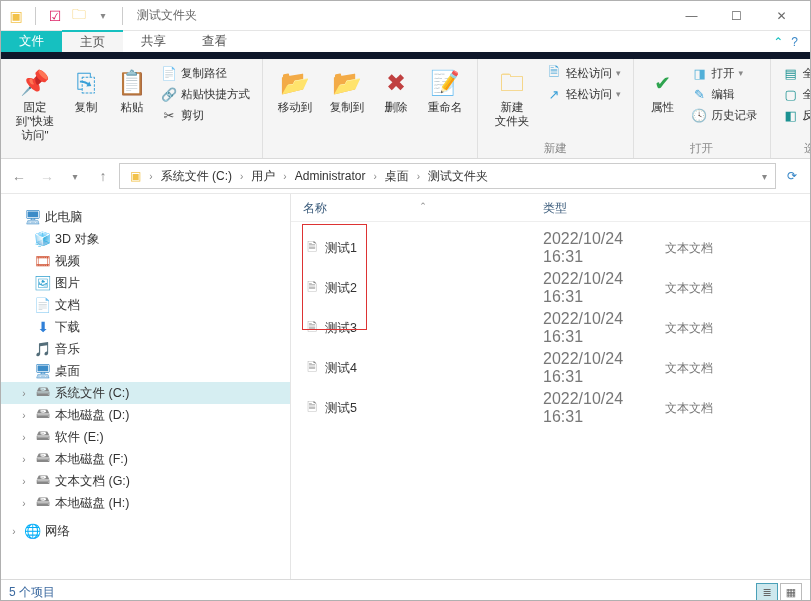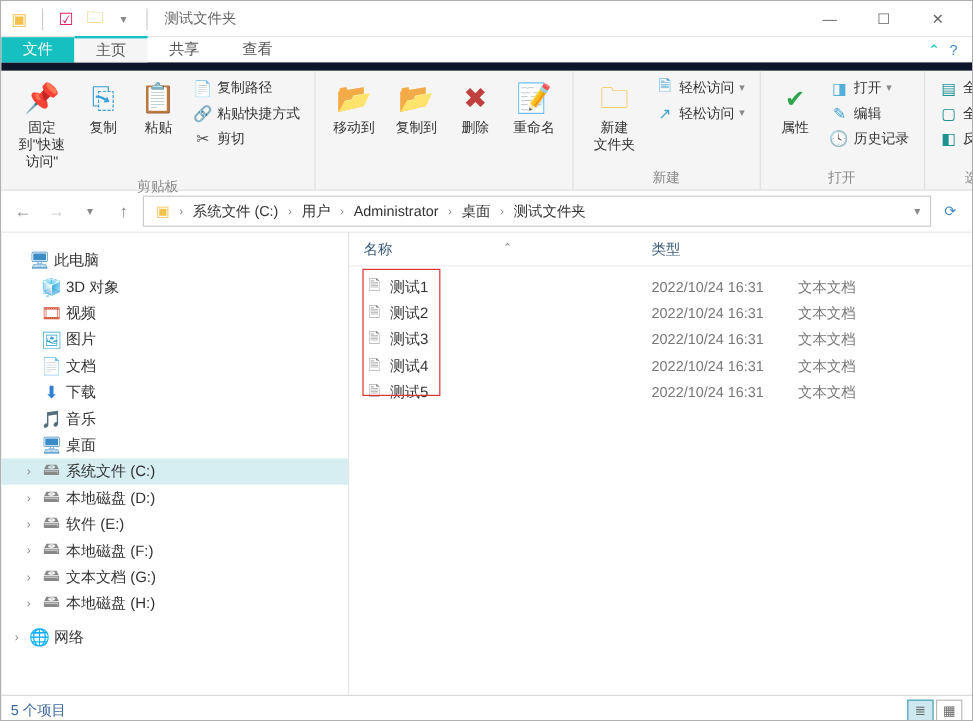--- a/index.html
+++ b/index.html
@@ -70,21 +70,21 @@
 .col-date { width: 122px; }
 .col-type { width: 100px; }
 .sort-sym { position: absolute; top: 1px; left: 50%; transform: translateX(-50%); font-size: 9px; color: #888; }
 .cols .col-name { position: relative; }
 
 .filelist { padding: 6px 12px; }
 .file-row { display: flex; align-items: center; padding: 2px 0; }
 .file-nmwrap { width: 240px; display: flex; align-items: center; gap: 4px; }
 .file-icon { width: 18px; height: 18px; display: inline-flex; align-items: center; justify-content: center; color: #888; }
 .file-name { font-size: 12.5px; }
-.file-date { width: 122px; color: #777; font-size: 12px; }
+.file-date { width: 122px; color: #777; font-size: 16px; }
 .file-type { width: 100px; color: #777; font-size: 12px; }
 
 .redbox { position: absolute; left: 11px; top: 30px; width: 65px; height: 106px; border: 1px solid #d33; pointer-events: none; }
 
 .status { height: 26px; border-top: 1px solid #dadada; display: flex; align-items: center; padding: 0 8px; font-size: 12px; color: #3c6aa0; }
 .view-btns { margin-left: auto; display: flex; gap: 2px; }
 .view-btn { width: 22px; height: 20px; border: 1px solid #bbb; display: flex; align-items: center; justify-content: center; font-size: 11px; color: #666; }
 .view-btn.active { background: #cde8ee; border-color: #4aa0b8; }
 .folder-yellow { color: #f2c24a; }
 </style>
@@ -143,21 +143,20 @@
         <div class="small-btn">
             <div class="sico">🔗</div>
             <span>粘贴快捷方式</span>
           </div>
         <div class="small-btn">
             <div class="sico c-scissors">✂</div>
             <span>剪切</span>
           </div>
       </div>
     </div>
-    <div class="rgroup-label">剪贴板</div>
   </div>
 
   <div class="rgroup">
     <div class="rgroup-body">
       <div class="big-btn" style="width:48px">
         <div class="ico c-move">📂</div>
         <span>移动到</span>
       </div>
       <div class="big-btn" style="width:48px">
         <div class="ico c-move">📂</div>

